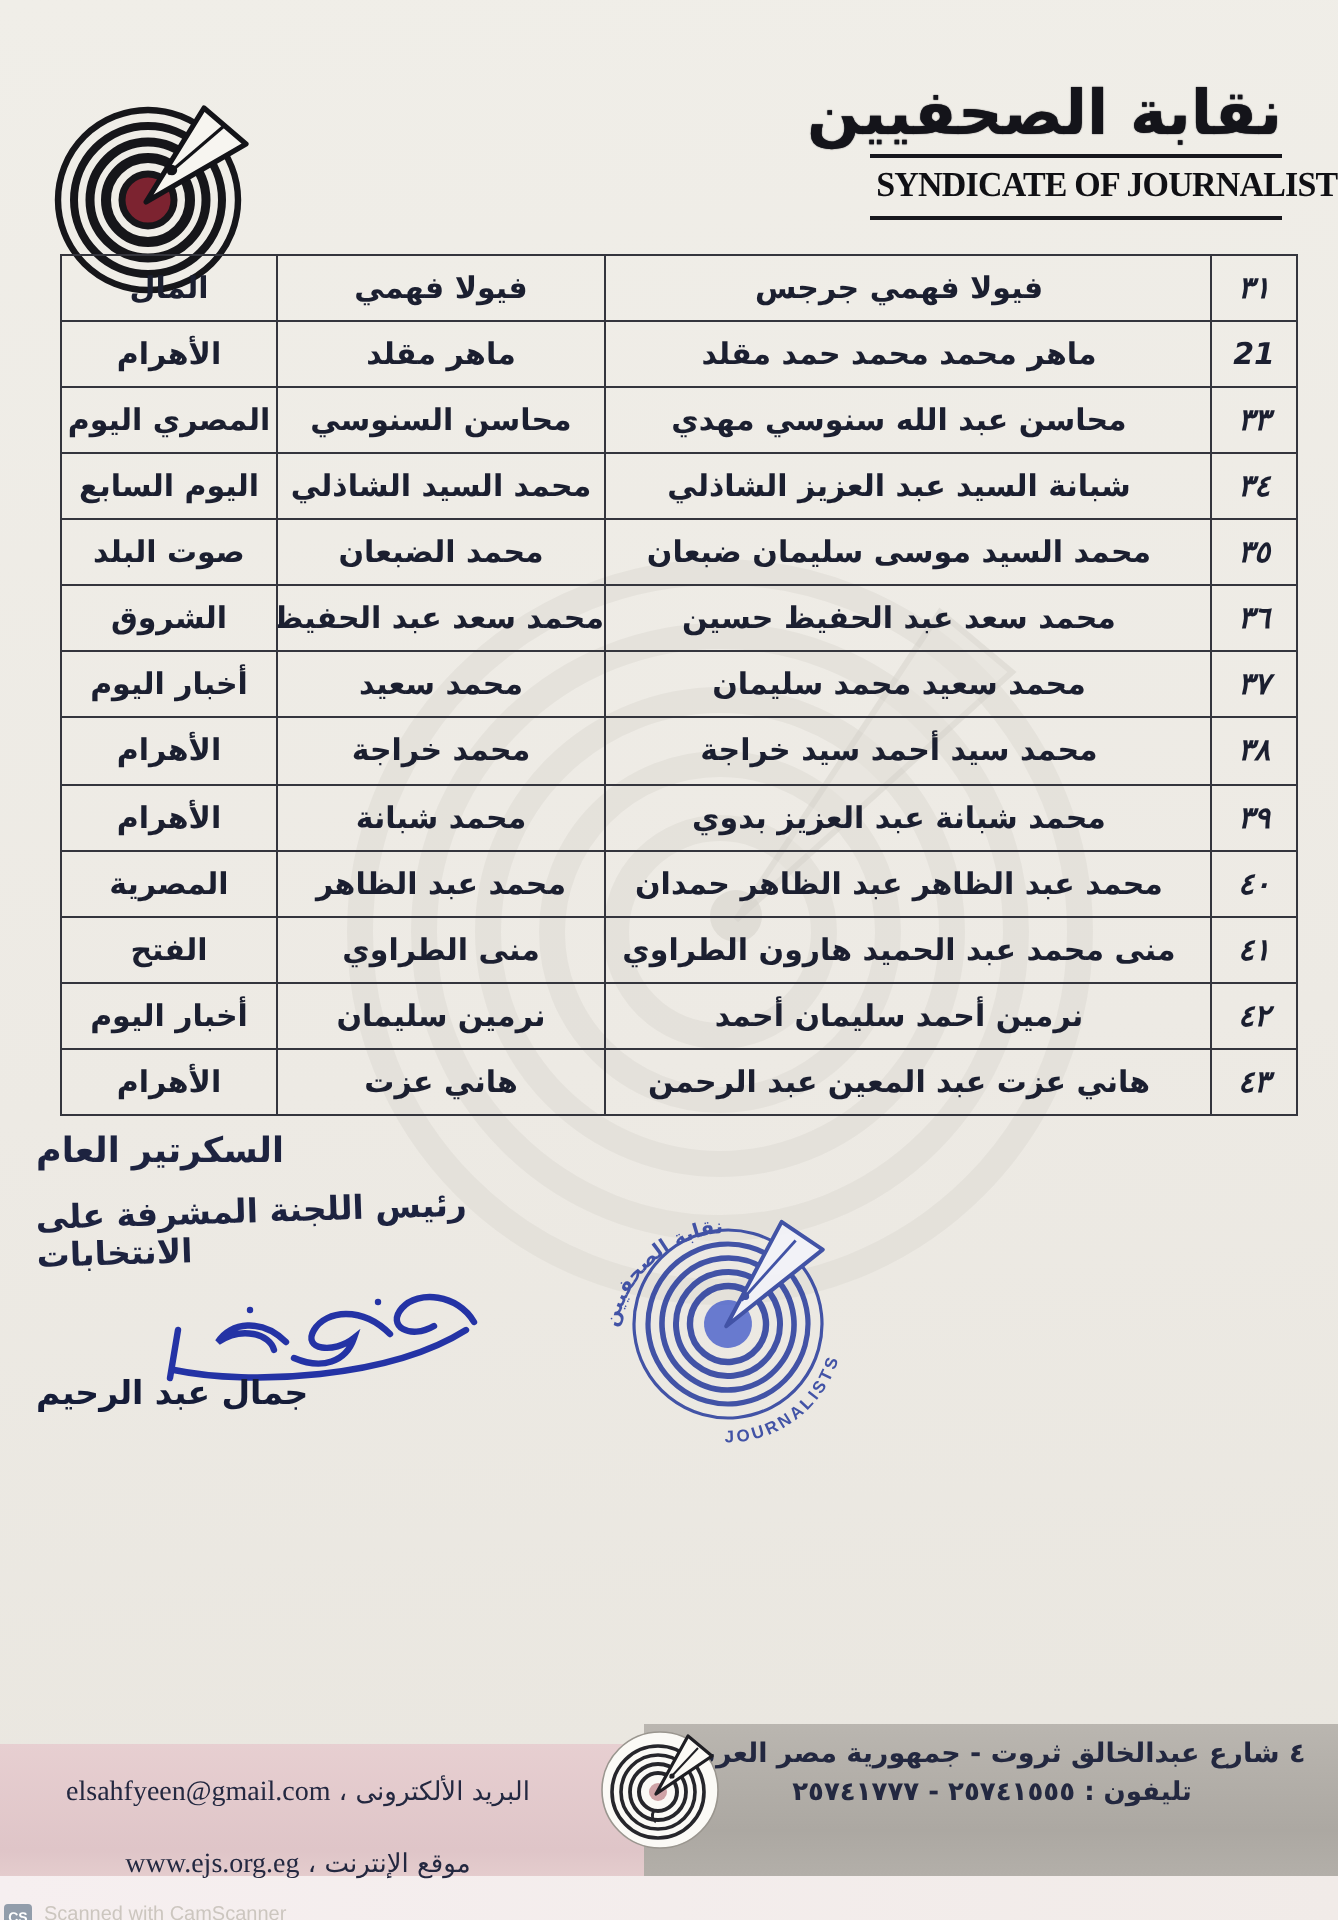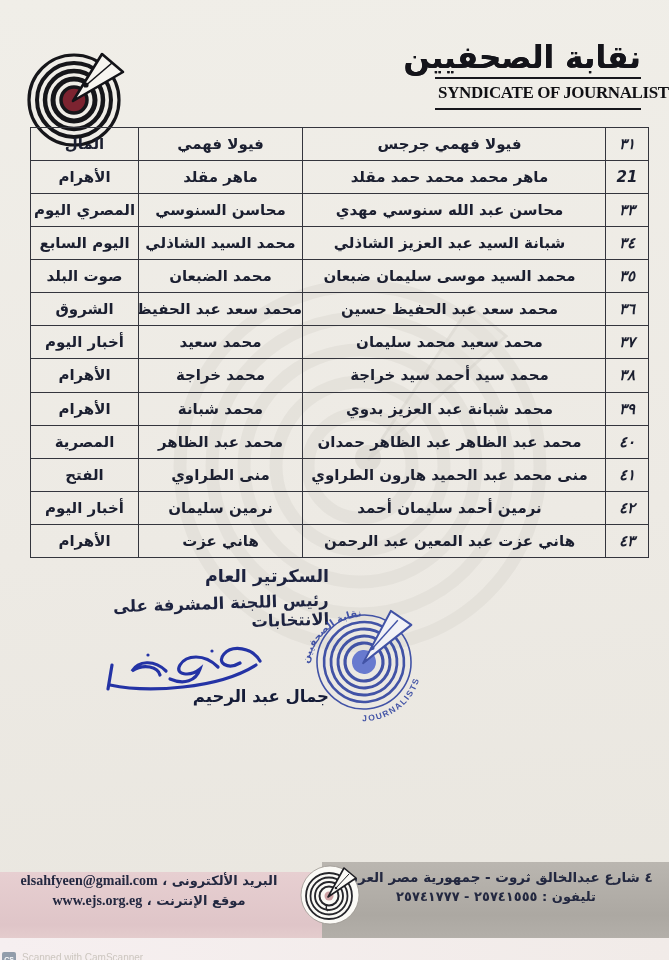--- a/index.html
+++ b/index.html
@@ -34,21 +34,21 @@
   table.roster td {
     border:1.6px solid #34353d; vertical-align:middle;
     font-weight:bold; color:#1b1f30; font-size:15px; height:33px;
     overflow:hidden; white-space:nowrap;
   }
   td.c-num  { width:43px;  text-align:center;font-style:italic; }
   td.c-full { width:303px; text-align:center; padding-right:9px; }
   td.c-short{ width:164px; text-align:center; }
   td.c-news { width:108px; text-align:center; }
   
-  .sig-block { position:absolute; left:41px; top:566px; width:288px; text-align:right; z-index:2; }
+  .sig-block { position:absolute; left:18px; top:566px; width:288px; text-align:left; z-index:2; }
   .sig-line1 { direction:rtl; font-weight:bold; font-size:17.5px; color:#1d2340; }
   .sig-line2 { direction:rtl; font-weight:bold; font-size:16.5px; color:#1d2340; margin-top:9px; transform:rotate(-1.8deg); }
   .sig-hand  { display:block; margin:8px auto -10px auto; }
   .sig-name  { direction:rtl; font-weight:bold; font-size:16.5px; color:#151c38; }
   
   .stamp { position:absolute; left:294px; top:592px; width:140px; height:140px; z-index:3; opacity:.88; transform:rotate(-6deg); }
   
   .band-gray {
     position:absolute; left:322px; top:862px; width:347px; height:76px;
     background:linear-gradient(180deg,#bab6b0 0%, #aca8a2 70%, #b3afa9 100%); z-index:1;
@@ -56,21 +56,21 @@
   .band-pink {
     position:absolute; left:0; top:872px; width:322px; height:66px;
     background:linear-gradient(180deg,#e7cfd1 0%, #dfc5c8 80%, #e4cccd 100%); z-index:1;
   }
   .bottom-strip { position:absolute; left:0; top:938px; width:669px; height:22px;
     background:linear-gradient(90deg,#f6eff0 0%, #f1ebe8 100%); z-index:1; }
   .footer-right { position:absolute; left:336px; top:869px; width:320px; direction:rtl; text-align:center; z-index:2; color:#232840; }
   .footer-right .addr  { font-weight:bold; font-size:13.5px; }
   .footer-right .phone { font-weight:bold; font-size:13px; margin-top:4px; }
   .footer-left { position:absolute; left:6px; top:871px; width:286px; direction:rtl; text-align:center; z-index:2; color:#232840; }
-  .footer-left .row { font-weight:bold; font-size:13px; line-height:1.45; white-space:nowrap; }
+  .footer-left .row { font-weight:normal; font-size:13px; line-height:1.45; white-space:nowrap;margin-top:16px; }
   .latin { font-family:"Liberation Serif", serif; font-size:14px; letter-spacing:0; }
   .footer-logo { position:absolute; left:299px; top:861px; width:64px; height:68px; z-index:3; }
   
   .camscan { position:absolute; left:2px; top:952px; display:flex; z-index:4; }
   .camscan .cs-box {
     width:14px; height:14px; background:#929dab; border-radius:2px; color:#fff;
     font-size:7px; font-weight:bold; display:flex; align-items:center; justify-content:center;
     font-family:"Liberation Sans", sans-serif;
   }
   .camscan .cs-text { margin-left:6px; color:#ccc6bf; font-size:10px; font-family:"Liberation Sans", sans-serif; }

